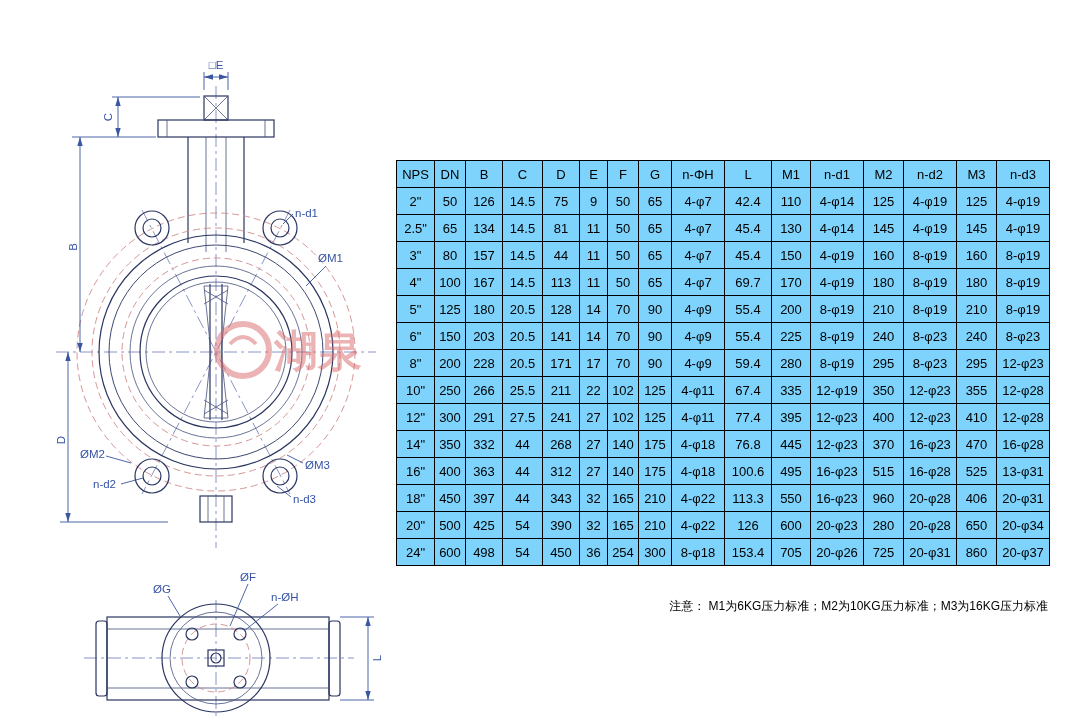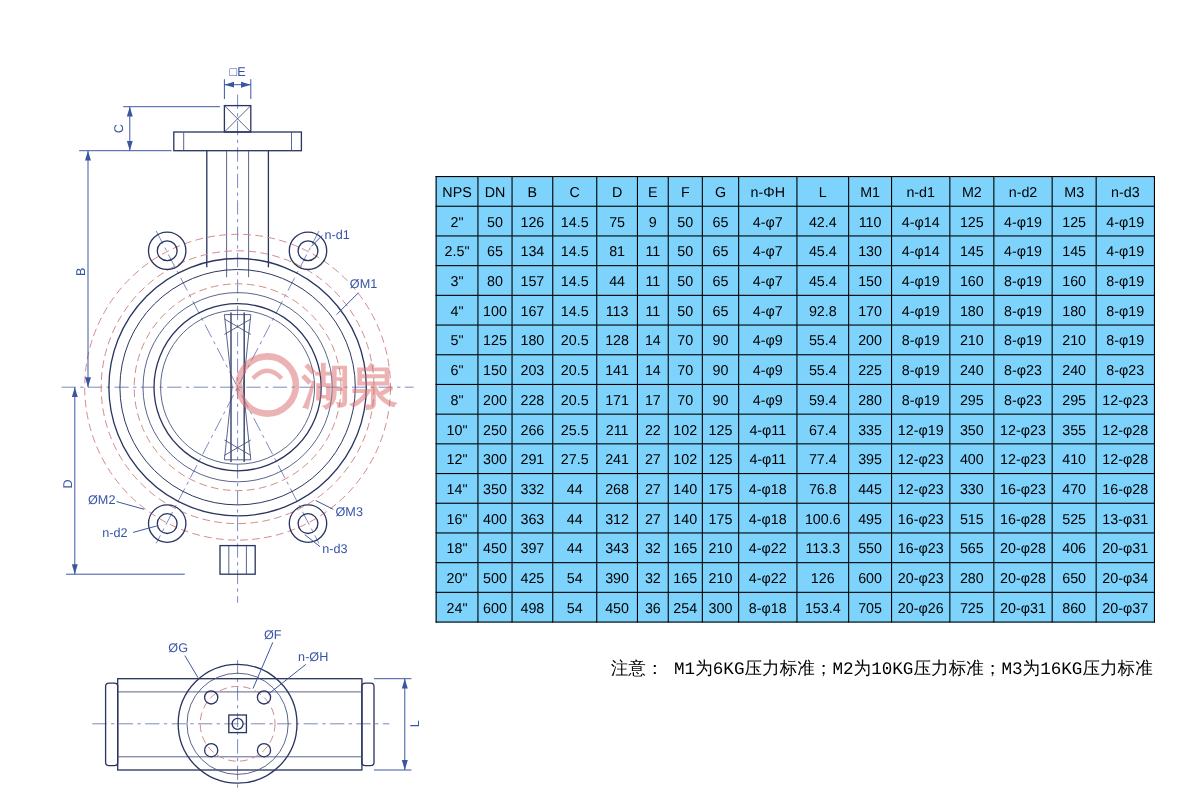--- a/index.html
+++ b/index.html
@@ -24,21 +24,21 @@
   .table-wrap { position:absolute; left:396px; top:160px; }
   table.dim-table { border-collapse:collapse; table-layout:fixed; background:#7dd3fc; }
   .dim-table th, .dim-table td {
     border:1px solid #000; font-weight:400; text-align:center; vertical-align:middle;
     height:27px; font-size:13px; color:#000; white-space:nowrap; overflow:hidden; padding:0 1px;
     font-family:"Liberation Sans", sans-serif;
   }
 
   .note {
     position:absolute; left:396px; top:598px; width:652px; text-align:right;
-    font-size:16px; color:#000; font-family:Liberation Mono, monospace;
+    font-size:12px; color:#000; font-family:Liberation Sans, sans-serif;
   }
 </style>
 </head>
 <body>
 
 <div class="page">
 
   <svg class="drawing" width="400" height="727" viewBox="0 0 400 727">
     <defs>
       <marker id="arr" markerWidth="11" markerHeight="8" refX="10" refY="4" orient="auto-start-reverse">
@@ -302,21 +302,21 @@
           <tr>
             <td>4"</td>
             <td>100</td>
             <td>167</td>
             <td>14.5</td>
             <td>113</td>
             <td>11</td>
             <td>50</td>
             <td>65</td>
             <td>4-φ7</td>
-            <td>92.8</td>
+            <td>69.7</td>
             <td>170</td>
             <td>4-φ19</td>
             <td>180</td>
             <td>8-φ19</td>
             <td>180</td>
             <td>8-φ19</td>
           </tr>
           <tr>
             <td>5"</td>
             <td>125</td>
@@ -413,21 +413,21 @@
             <td>332</td>
             <td>44</td>
             <td>268</td>
             <td>27</td>
             <td>140</td>
             <td>175</td>
             <td>4-φ18</td>
             <td>76.8</td>
             <td>445</td>
             <td>12-φ23</td>
-            <td>330</td>
+            <td>370</td>
             <td>16-φ23</td>
             <td>470</td>
             <td>16-φ28</td>
           </tr>
           <tr>
             <td>16"</td>
             <td>400</td>
             <td>363</td>
             <td>44</td>
             <td>312</td>
@@ -449,21 +449,21 @@
             <td>397</td>
             <td>44</td>
             <td>343</td>
             <td>32</td>
             <td>165</td>
             <td>210</td>
             <td>4-φ22</td>
             <td>113.3</td>
             <td>550</td>
             <td>16-φ23</td>
-            <td>565</td>
+            <td>960</td>
             <td>20-φ28</td>
             <td>406</td>
             <td>20-φ31</td>
           </tr>
           <tr>
             <td>20"</td>
             <td>500</td>
             <td>425</td>
             <td>54</td>
             <td>390</td>

